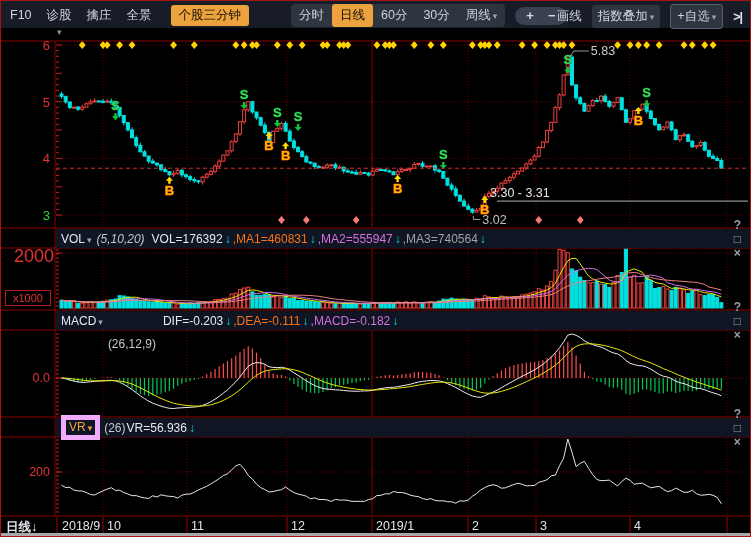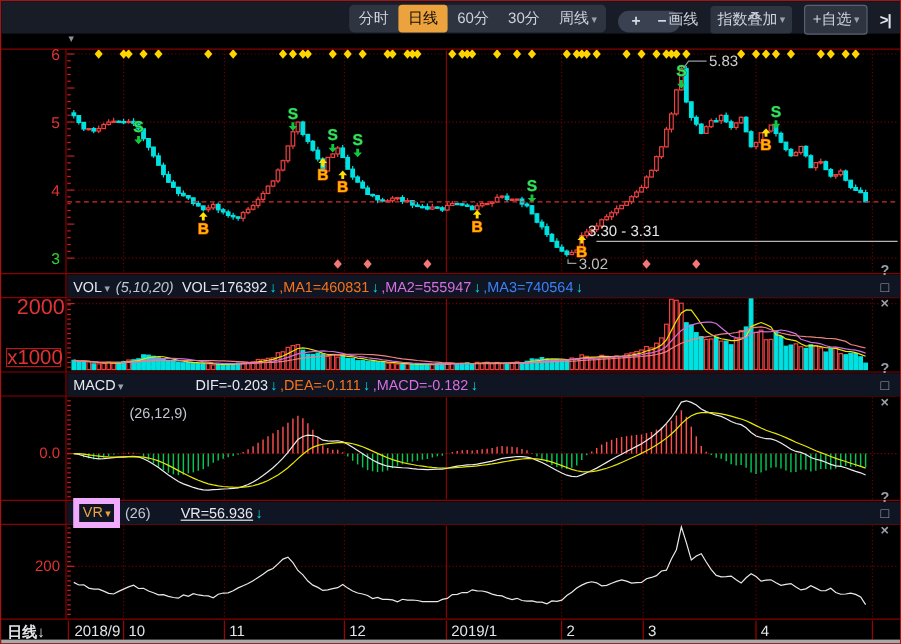--- a/index.html
+++ b/index.html
@@ -3,46 +3,46 @@
 <meta charset="utf-8">
 <style>
   html,body{margin:0;padding:0;background:#222;}
   .win{position:relative;width:751px;height:537px;background:#000;overflow:hidden;
        font-family:"Liberation Sans","DejaVu Sans",sans-serif;-webkit-font-smoothing:none;}
   
   .toolbar{position:absolute;left:1px;top:1px;right:1px;height:27px;background:#171c27;}
   .tleft{position:absolute;left:9px;top:5px;height:18px;display:flex;gap:15px;align-items:center;}
   .tnav{font-size:12.5px;color:#ced3dc;cursor:default;}
   .obtn{background:#eda33d;color:#14100a;padding:2px 8px;border-radius:3px;font-size:12.5px;margin-left:4px;}
-  .tcenter{position:absolute;left:277px;top:3px;display:flex;align-items:flex-end;padding-left:13px;}
+  .tcenter{position:absolute;left:277px;top:3px;display:flex;align-items:center;padding-left:13px;}
   .tabs{display:flex;background:#2e3440;border-radius:4px;align-items:center;}
   .tab{padding:3px 8px;font-size:12.5px;color:#ced3dc;}
   .tab.active{background:#eda33d;color:#0d0a05;border-radius:3px;}
   .caret{font-size:9px;color:#9aa1ac;margin-left:2px;}
   .pill{margin-left:10px;background:#3a4150;border-radius:11px;padding:2px 11px;display:flex;gap:14px;
         color:#d6dae2;font-weight:bold;font-size:13px;line-height:14px;}
   .tright{position:absolute;right:8px;top:3px;display:flex;gap:10px;align-items:center;font-size:12.5px;color:#ced3dc;}
   .rbtn{background:#2e3440;padding:3px 6px;border-radius:3px;display:flex;align-items:center;justify-content:space-between;}
   .rbtn.bordered{border:1px solid #586172;}
   .collapse{color:#e3e6ec;font-weight:bold;letter-spacing:-1px;}
   .mini-caret{position:absolute;left:57px;top:27px;color:#8a8f98;font-size:9px;}
   
   .hdr{position:absolute;left:56px;right:1px;height:19px;background:#0f1523;display:flex;align-items:center;
        font-size:12px;white-space:pre;}
   .hdr span{display:inline-block;}
-  .w{color:#e6e9ef;} .gy{color:#c2c7d1;} .yl{color:#f97316;} .mg{color:#d86ee0;} .sl{color:#3b82f6;}
+  .w{color:#e6e9ef;} .gy{color:#c2c7d1;} .yl{color:#f97316;} .mg{color:#d86ee0;} .sl{color:#a3a3a3;}
   .cy{color:#00dcdc;font-weight:bold;margin:0 2px;}
   .hname{color:#e6e9ef;margin-left:5px;text-decoration:underline;}
   .vrbox{border:5px solid #f0abfc;color:#eda33d;padding:0 3px;margin-left:5px;line-height:14px;}
   .hicons{margin-left:auto;display:flex;gap:9px;color:#98a0ab;padding-right:9px;font-size:12px;font-weight:bold;}
   
   .albl{position:absolute;font-size:13px;color:#e23333;text-align:right;}
   .green{color:#2fd32f !important;}
   .boxlbl{position:absolute;left:5px;top:290px;width:44px;height:14px;border:1px solid #b51a1a;color:#e23333;
-          font-size:17px;text-align:center;line-height:14px;}
+          font-size:11px;text-align:center;line-height:14px;}
   
   .dax{position:absolute;top:519px;font-size:12.5px;color:#e2e6ea;}
   .mode{font-weight:bold;}
   .graybar{position:absolute;left:1px;right:1px;top:533px;height:3px;background:#a8a8a8;}
   svg{position:absolute;left:0;top:0;}
 </style>
 </head>
 <body>
 
 <div class="win">
@@ -946,20 +946,27 @@
         <line x1="372" y1="517" x2="372" y2="533" stroke="#a00000" stroke-width="1"></line>
         <line x1="468" y1="517" x2="468" y2="533" stroke="#a00000" stroke-width="1"></line>
         <line x1="536" y1="517" x2="536" y2="533" stroke="#a00000" stroke-width="1"></line>
         <line x1="630" y1="517" x2="630" y2="533" stroke="#a00000" stroke-width="1"></line>
         <line x1="727" y1="517" x2="727" y2="533" stroke="#a00000" stroke-width="1"></line>
         <rect x="0.5" y="0.5" width="750" height="536" fill="none" stroke="#a31414" stroke-width="1"></rect>
       </g>
     </svg>
 
   <div class="toolbar">
+    <div class="tleft">
+      <span class="tnav">F10</span>
+      <span class="tnav">诊股</span>
+      <span class="tnav">擒庄</span>
+      <span class="tnav">全景</span>
+      <span class="obtn">个股三分钟</span>
+    </div>
     <div class="tcenter">
       <div class="tabs">
         <span class="tab">分时</span>
         <span class="tab active">日线</span>
         <span class="tab">60分</span>
         <span class="tab">30分</span>
         <span class="tab"><span>周线</span><span class="caret">▾</span></span>
       </div>
       <div class="pill">
         <span>+</span>
@@ -1019,21 +1026,21 @@
       <span>?</span>
       <span>□</span>
       <span>×</span>
     </span>
   </div>
   <span class="albl" style="left:22px;top:371px;width:28px;font-size:12.5px;">0.0</span>
 
   <div class="hdr" style="top:418px;">
     <span class="vrbox"><span>VR</span><span class="caret" style="color:#eda33d;">▾</span></span>
     <span class="gy" style="margin-left:4px;">(26)</span>
-    <span class="w" style="margin-left:25px;text-decoration:underline;">VR=56.936</span>
+    <span class="w" style="margin-left:1px;">VR=56.936</span>
     <span class="cy">↓</span>
     <span class="hicons">
       <span>?</span>
       <span>□</span>
       <span>×</span>
     </span>
   </div>
   <span class="albl" style="left:20px;top:465px;width:30px;font-size:12.5px;">200</span>
 
   <span class="dax mode" style="left:6px;"><span>日线</span><span>↓</span></span>

